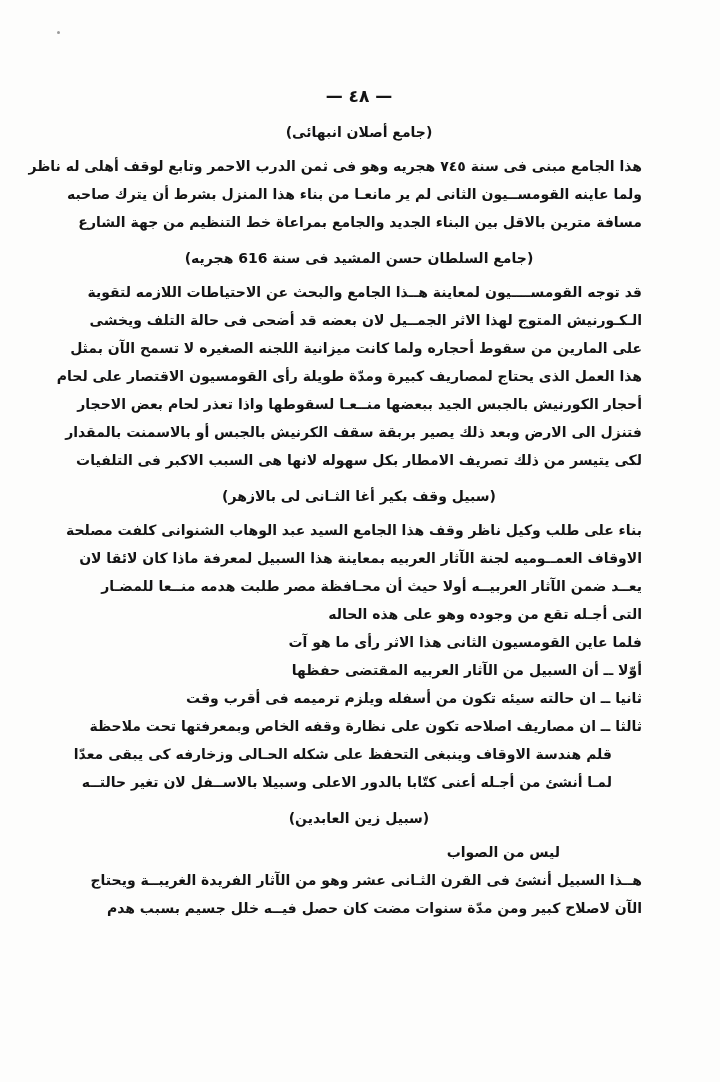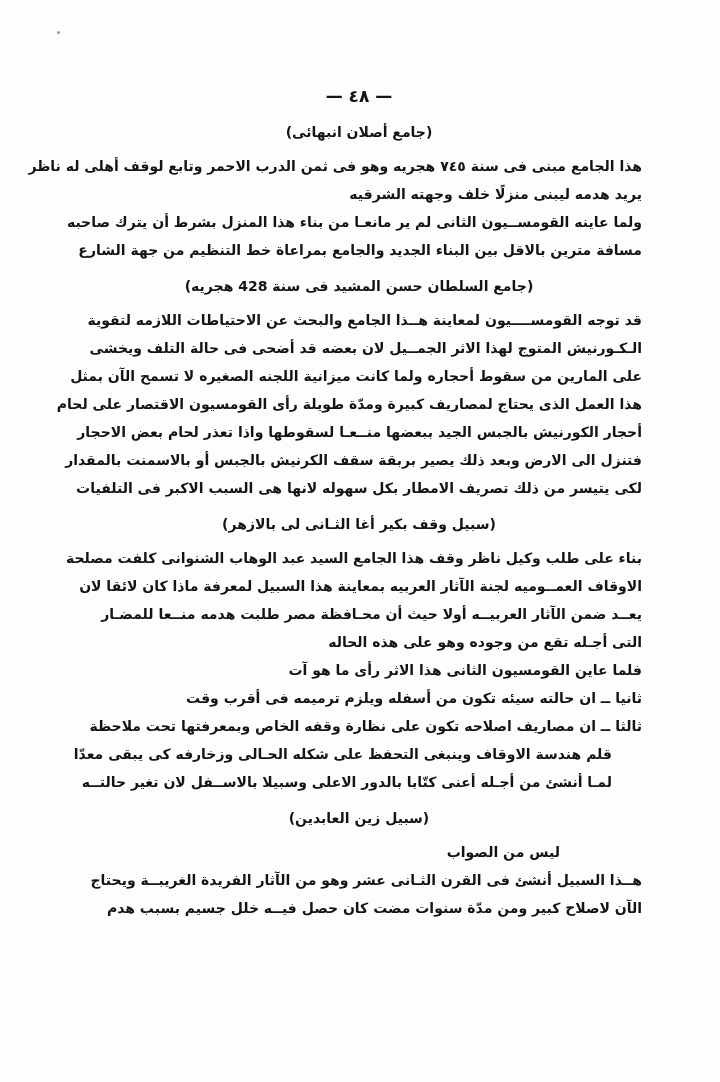--- a/index.html
+++ b/index.html
@@ -59,37 +59,37 @@
 </head>
 <body>
 
 <div class="page">
   <div class="speckle"></div>
   <div class="content">
     <div class="row page-number">— ٤٨ —</div>
     <div id="blocks">
         <div class="row heading">(جامع أصلان انبهائى)</div>
         <div class="row line">هذا الجامع مبنى فى سنة ٧٤٥ هجريه وهو فى ثمن الدرب الاحمر وتابع لوقف أهلى له ناظر</div>
-        <div class="row line">يريد هدمه ليبنى منزلًا خلف وجهته الشرقيه</div>
         <div class="row line">ولما عاينه القومســيون الثانى لم ير مانعـا من بناء هذا المنزل بشرط أن يترك صاحبه</div>
         <div class="row line">مسافة مترين بالاقل بين البناء الجديد والجامع بمراعاة خط التنظيم من جهة الشارع</div>
-        <div class="row heading">(جامع السلطان حسن المشيد فى سنة 428 هجريه)</div>
+        <div class="row heading">(جامع السلطان حسن المشيد فى سنة 616 هجريه)</div>
         <div class="row line">قد توجه القومســــيون لمعاينة هــذا الجامع والبحث عن الاحتياطات اللازمه لتقوية</div>
         <div class="row line">الـكـورنيش المتوج لهذا الاثر الجمــيل لان بعضه قد أضحى فى حالة التلف ويخشى</div>
         <div class="row line">على المارين من سقوط أحجاره ولما كانت ميزانية اللجنه الصغيره لا تسمح الآن بمثل</div>
         <div class="row line">هذا العمل الذى يحتاج لمصاريف كبيرة ومدّة طويلة رأى القومسيون الاقتصار على لحام</div>
         <div class="row line">أحجار الكورنيش بالجبس الجيد ببعضها منــعـا لسقوطها واذا تعذر لحام بعض الاحجار</div>
         <div class="row line">فتنزل الى الارض وبعد ذلك يصير بربقة سقف الكرنيش بالجبس أو بالاسمنت بالمقدار</div>
         <div class="row line">لكى يتيسر من ذلك تصريف الامطار بكل سهوله لانها هى السبب الاكبر فى التلفيات</div>
         <div class="row heading">(سبيل وقف بكير أغا الثـانى لى بالازهر)</div>
         <div class="row line">بناء على طلب وكيل ناظر وقف هذا الجامع السيد عبد الوهاب الشنوانى كلفت مصلحة</div>
         <div class="row line">الاوقاف العمــوميه لجنة الآثار العربيه بمعاينة هذا السبيل لمعرفة ماذا كان لائقا لان</div>
         <div class="row line">يعــد ضمن الآثار العربيــه أولا حيث أن محـافظة مصر طلبت هدمه منــعا للمضـار</div>
         <div class="row line">التى أجـله تقع من وجوده وهو على هذه الحاله</div>
         <div class="row line">فلما عاين القومسيون الثانى هذا الاثر رأى ما هو آت</div>
+        <div class="row line">أوّلا ــ أن السبيل من الآثار العربيه المقتضى حفظها</div>
         <div class="row line">ثانيا ــ ان حالته سيئه تكون من أسفله ويلزم ترميمه فى أقرب وقت</div>
         <div class="row line">ثالثا ــ ان مصاريف اصلاحه تكون على نظارة وقفه الخاص وبمعرفتها تحت ملاحظة</div>
         <div class="row line indent-1">قلم هندسة الاوقاف وينبغى التحفظ على شكله الحـالى وزخارفه كى يبقى معدّا</div>
         <div class="row line indent-1">لمـا أنشئ من أجـله أعنى كتّابا بالدور الاعلى وسبيلا بالاســفل لان تغير حالتــه</div>
         <div class="row heading">(سبيل زين العابدين)</div>
         <div class="row line indent-2">ليس من الصواب</div>
         <div class="row line">هــذا السبيل أنشئ فى القرن الثـانى عشر وهو من الآثار الفريدة الغريبــة ويحتاج</div>
         <div class="row line">الآن لاصلاح كبير ومن مدّة سنوات مضت كان حصل فيــه خلل جسيم بسبب هدم</div>
       </div>
   </div>

